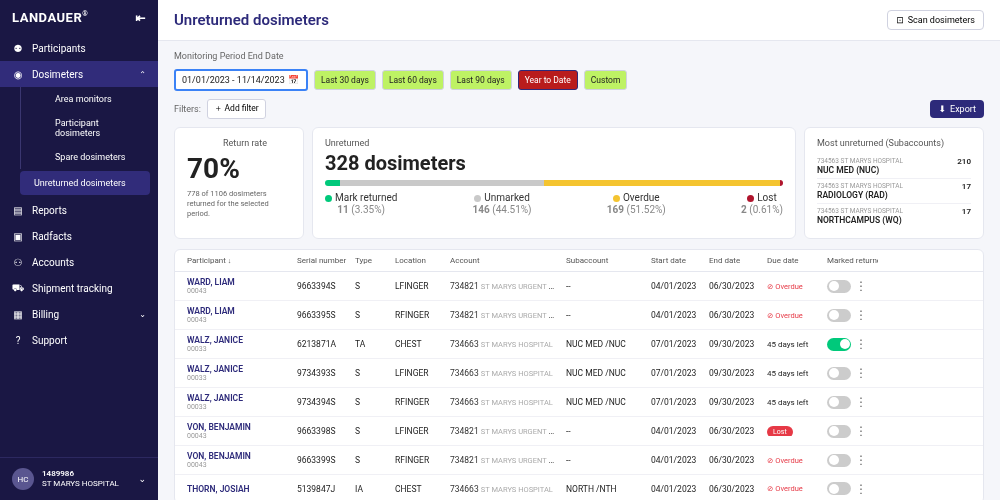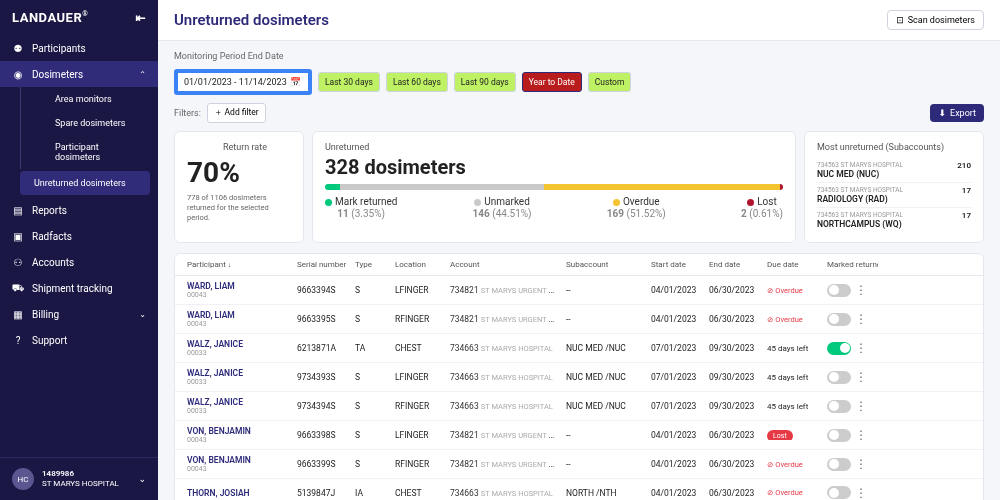--- a/index.html
+++ b/index.html
@@ -19,21 +19,21 @@
 .avatar { width:22px; height:22px; border-radius:50%; background:#5a5690; display:flex; align-items:center; justify-content:center; font-size:8px; }
 .user-info { flex:1; font-size:8px; line-height:1.3; }
 .user-info .uid { font-weight:600; }
 .main { flex:1; display:flex; flex-direction:column; overflow:hidden; }
 .header { background:#fff; padding:10px 16px; display:flex; align-items:center; justify-content:space-between; border-bottom:1px solid #e5e7ef; }
 .header h1 { font-size:15px; font-weight:600; color:#2d2a7a; }
 .scan-btn { border:1px solid #d0d2e0; background:#fff; padding:4px 8px; font-size:9px; border-radius:4px; cursor:pointer; display:flex; align-items:center; gap:4px; }
 .content { flex:1; overflow-y:auto; padding:10px 16px; }
 .period-bar { display:flex; align-items:center; gap:6px; font-size:9px; margin-bottom:8px; }
 .period-label { color:#666; margin-right:4px; }
-.date-range { border:4px solid #3b82f6; padding:4px 6px; border-radius:3px; display:flex; align-items:center; gap:4px; background:#fff; }
+.date-range { border:2px solid #3b82f6; padding:4px 6px; border-radius:3px; display:flex; align-items:center; gap:4px; background:#fff; }
 .preset { border:1px solid #d0d2e0; padding:4px 6px; border-radius:3px; background:#bef264; cursor:pointer; font-size:8.5px; }
 .preset.active { background:#b91c1c; color:#fff; border-color:#2d2a7a; }
 .filter-bar { display:flex; align-items:center; justify-content:space-between; margin-bottom:8px; }
 .filter-left { display:flex; align-items:center; gap:6px; font-size:9px; }
 .filter-left .lbl { color:#666; }
 .add-filter { border:1px solid #d0d2e0; padding:3px 6px; border-radius:3px; background:#fff; cursor:pointer; font-size:8.5px; }
 .export-btn { background:#2d2a7a; color:#fff; border:none; padding:4px 8px; border-radius:4px; font-size:9px; cursor:pointer; display:flex; align-items:center; gap:4px; }
 .cards { display:flex; gap:8px; margin-bottom:10px; }
 .card { background:#fff; border:1px solid #e5e7ef; border-radius:6px; padding:10px 12px; }
 .card-return { width:130px; }
@@ -98,22 +98,22 @@
         <span class="ic">⚉</span>
         <span>Participants</span>
       </div>
       <div class="nav-item active">
         <span class="ic">◉</span>
         <span>Dosimeters</span>
         <span class="chev">⌃</span>
       </div>
       <div class="sub-nav">
         <div class="sub-item">Area monitors</div>
+        <div class="sub-item">Participant dosimeters</div>
         <div class="sub-item">Spare dosimeters</div>
-        <div class="sub-item">Participant dosimeters</div>
         <div class="sub-item active">Unreturned dosimeters</div>
       </div>
       <div class="nav-item">
         <span class="ic">▤</span>
         <span>Reports</span>
       </div>
       <div class="nav-item">
         <span class="ic">▣</span>
         <span>Radfacts</span>
       </div>

